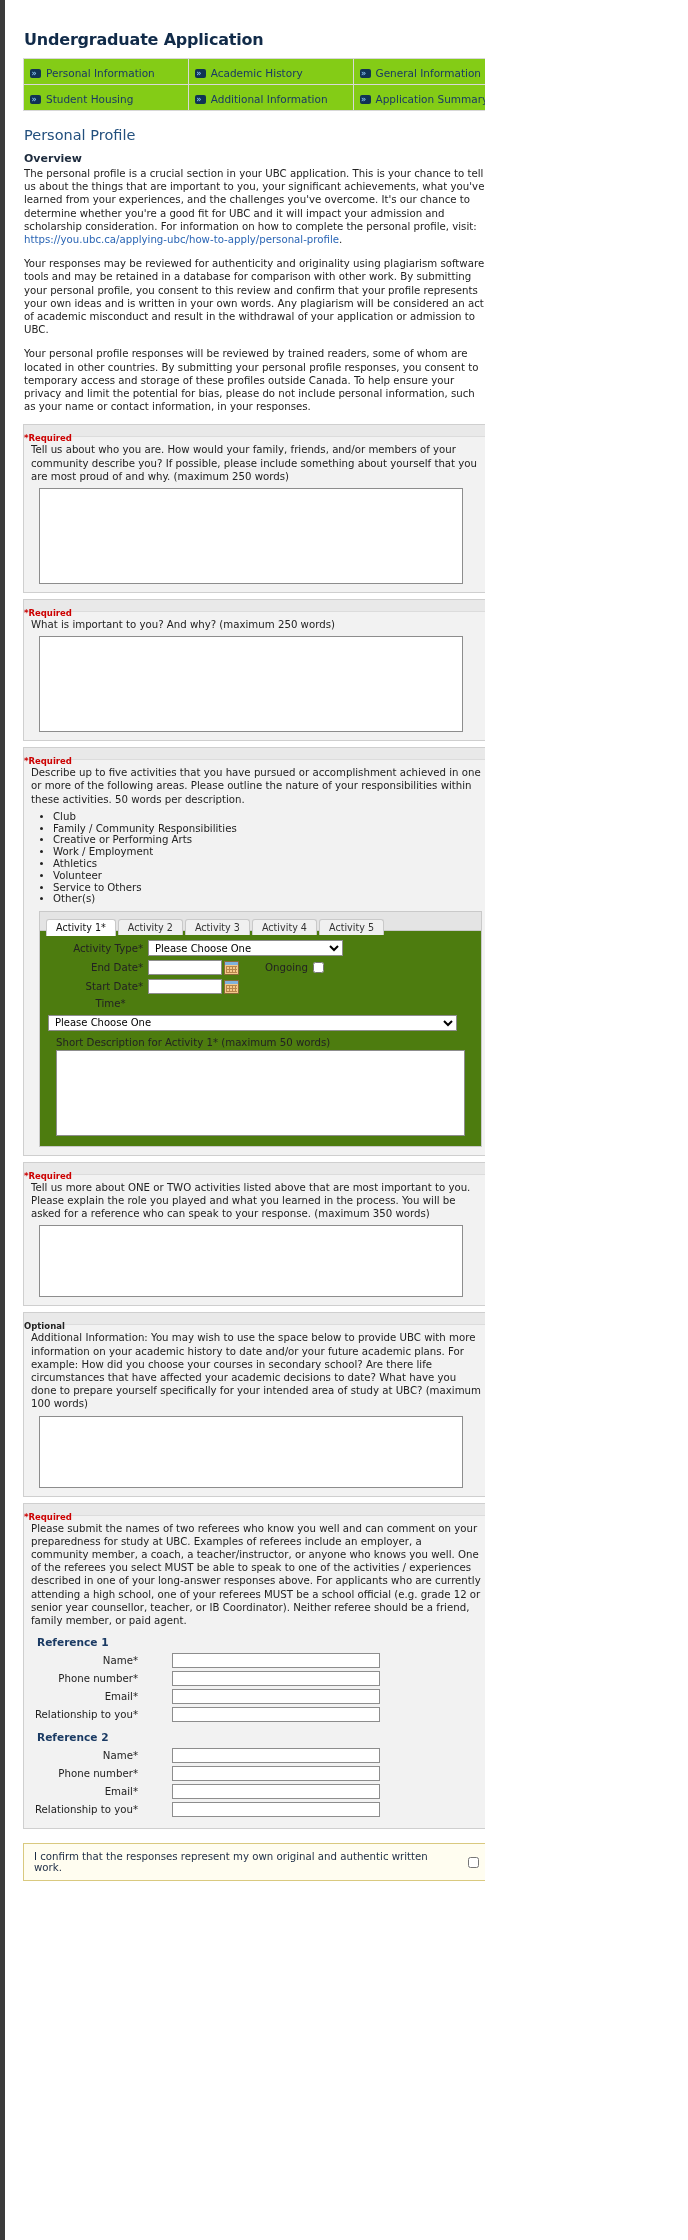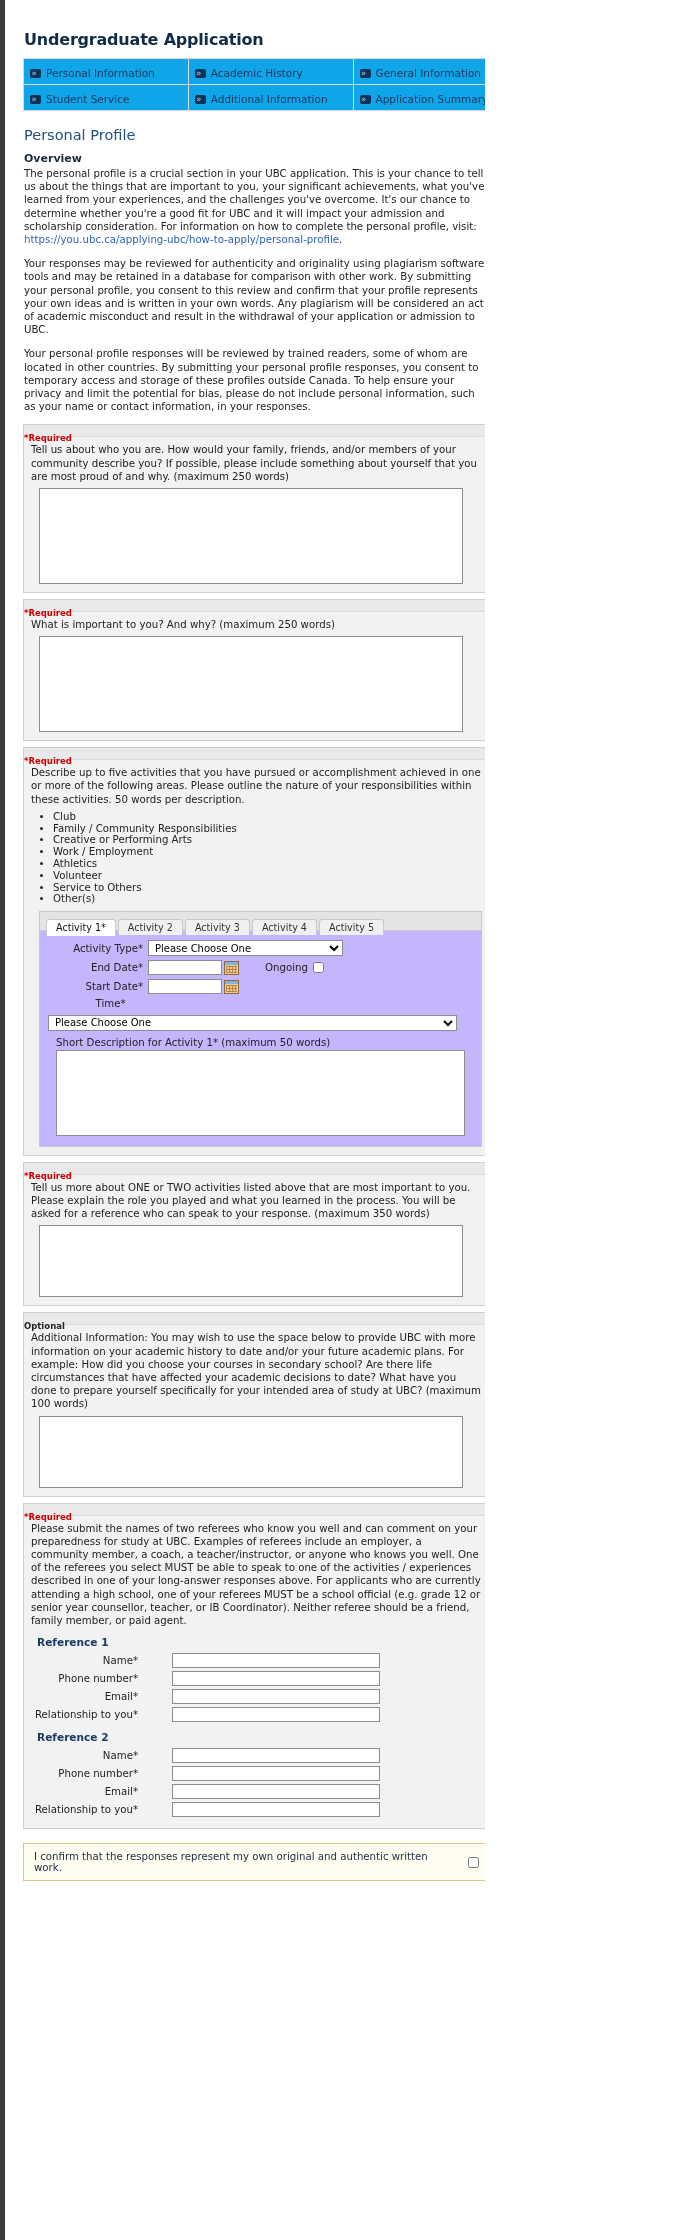--- a/index.html
+++ b/index.html
@@ -55,21 +55,21 @@
     border-collapse: collapse;
     width: 660px;
     margin-left: 9px;
     table-layout: fixed;
   }
   .navtable td {
     border: 1px solid #d8d8d8;
     padding: 3px 5px 3px 6px;
     height: 17px;
     vertical-align: middle;
-    background: #0ea5e9;
+    background: #84cc16;
     white-space: nowrap;
     overflow: hidden;
   }
   .navlink {
     color: #1a3a63;
     font-size: 10.5px;
     text-decoration: none;
     vertical-align: middle;
   }
   .nav-icon {
@@ -197,21 +197,21 @@
     margin-right: 2px;
     position: relative;
     top: 1px;
   }
   .tab.active {
     background: #ffffff;
     color: #111111;
     top: 1px;
     padding-bottom: 3px;
   }
-  .tab-panel { padding: 9px 8px 10px 8px; background: #c4b5fd; }
+  .tab-panel { padding: 9px 8px 10px 8px; background: #4d7c0f; }
 
   .frow {
     display: flex;
     align-items: center;
     margin-bottom: 4px;
   }
   .flabel {
     width: 100px;
     text-align: right;
     font-size: 10.2px;
@@ -358,21 +358,21 @@
         </td>
         <td>
           <span class="nav-icon"></span><a class="navlink" href="#">General Information</a>
         </td>
         <td>
           <span class="nav-icon"></span><a class="navlink" href="#">Program Selection</a>
         </td>
       </tr>
       <tr>
         <td>
-          <span class="nav-icon"></span><a class="navlink" href="#">Student Service</a>
+          <span class="nav-icon"></span><a class="navlink" href="#">Student Housing</a>
         </td>
         <td>
           <span class="nav-icon"></span><a class="navlink" href="#">Additional Information</a>
         </td>
         <td>
           <span class="nav-icon"></span><a class="navlink" href="#">Application Summary</a>
         </td>
         <td>
           <span class="nav-icon"></span><a class="navlink" href="#">Declaration</a>
         </td>

